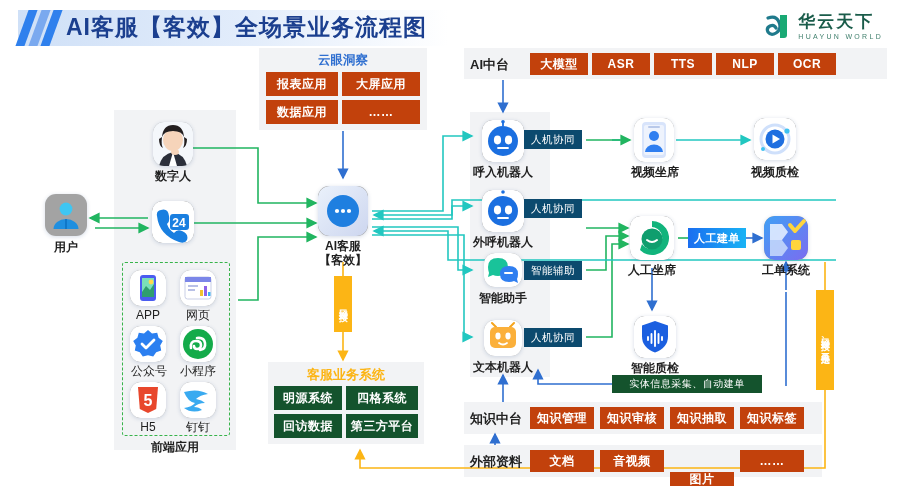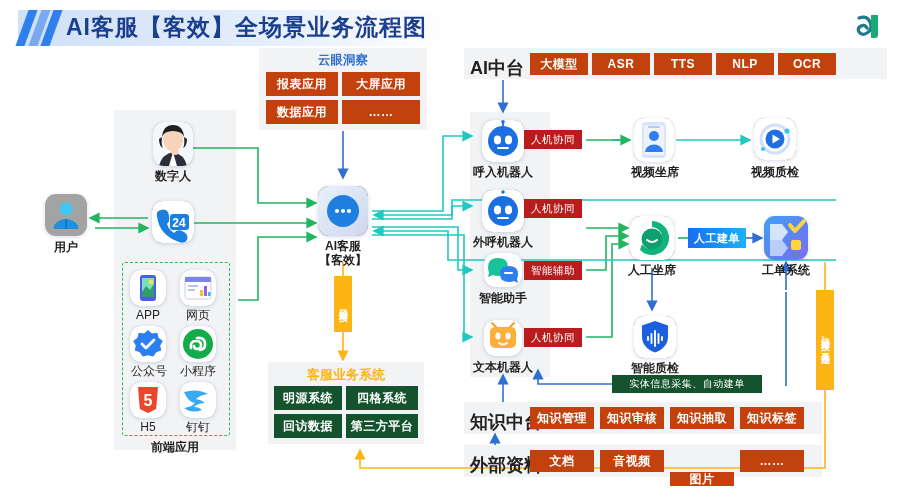--- a/index.html
+++ b/index.html
@@ -38,30 +38,30 @@
     position:absolute;text-align:center;font-size:12.5px;font-weight:bold;
     white-space:nowrap;
   }
   .chip{
     position:absolute;display:flex;align-items:center;justify-content:center;
     color:#fff;font-size:12px;font-weight:bold;white-space:nowrap;
     letter-spacing:.5px;
   }
   .chip.blue{background:#c2410c;}
   .chip.orange{background:#14532d;}
-  .chip.lblue{background:#b91c1c;font-weight:normal;font-size:10.5px;}
+  .chip.lblue{background:#0c4a6e;font-weight:normal;font-size:10.5px;}
   .chip.grad{background:linear-gradient(90deg,#1a6ef0,#19b3f5);font-size:11px;}
 
   .lbl{
     position:absolute;text-align:center;font-size:12px;color:#1f1f1f;
     white-space:nowrap;font-weight:bold;line-height:14px;
   }
   .lbl.thin{font-weight:normal;}
   .side-lbl{
-    position:absolute;font-size:18px;font-weight:bold;color:#222;
+    position:absolute;font-size:13px;font-weight:bold;color:#222;
     white-space:nowrap;
   }
   .ico{
     position:absolute;border-radius:11px;background:#a3a3a3;
     box-shadow:0 1px 4px rgba(30,60,120,.18);
     display:flex;align-items:center;justify-content:center;overflow:hidden;
   }
 
   
   .dashed{
@@ -90,20 +90,24 @@
       <div class="slash s3"></div>
   </div>
   <div class="title">AI客服【客效】全场景业务流程图</div>
 
   <div class="brand">
     <div class="brand-mark">
       <svg width="28" height="28" viewBox="0 0 28 28">
         <path d="M4 6 q8 -3 11 4 q3 7 -3 11 q-5 3 -8 -1 q-2 -4 2 -6 q4 -2 6 2" fill="none" stroke="#1f7a8c" stroke-width="3.2" stroke-linecap="round"></path>
         <path d="M16 3 h7 v20 q0 3 -3 3 h-4 z" fill="#19a974"></path>
       </svg>
+    </div>
+    <div class="brand-text">
+      <div class="brand-cn">华云天下</div>
+      <div class="brand-en">HUAYUN WORLD</div>
     </div>
   </div>
 
   <div class="panel" style="left:259px;top:48px;width:168px;height:82px;"></div>
   <div class="panel" style="left:464px;top:48px;width:423px;height:31px;"></div>
   <div class="panel" style="left:114px;top:110px;width:122px;height:340px;"></div>
   <div class="panel" style="left:470px;top:112px;width:80px;height:265px;"></div>
   <div class="panel" style="left:268px;top:362px;width:156px;height:82px;"></div>
   <div class="panel" style="left:464px;top:402px;width:358px;height:32px;"></div>
   <div class="panel" style="left:464px;top:445px;width:358px;height:32px;"></div>

